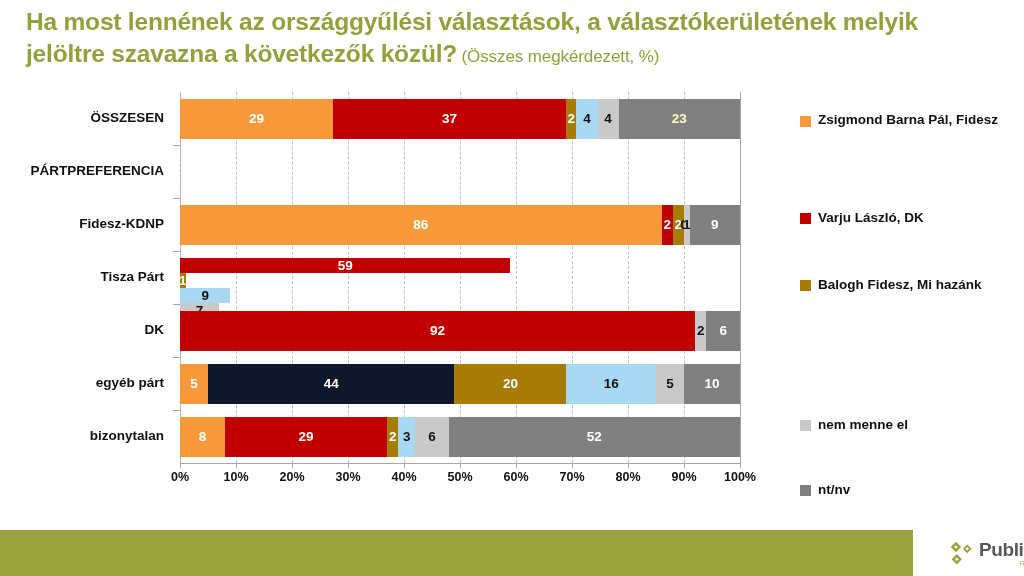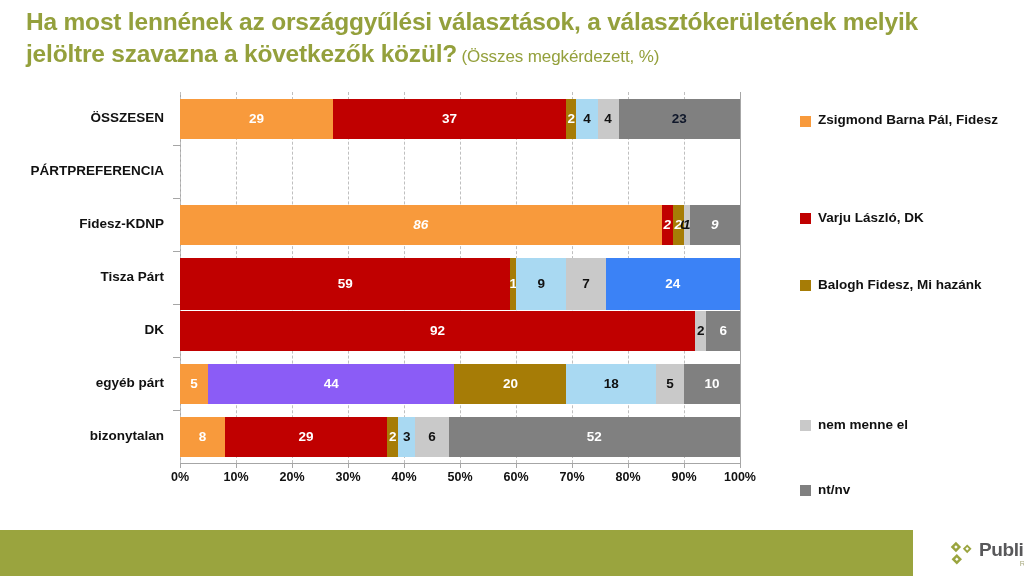--- a/index.html
+++ b/index.html
@@ -271,44 +271,44 @@
         <div class="seg" style="width: 11.2px; background: rgb(166, 124, 6);">
           <span style="color: rgb(255, 255, 255);">2</span>
         </div>
         <div class="seg" style="width: 22.4px; background: rgb(169, 217, 242);">
           <span style="color: rgb(17, 17, 17);">4</span>
         </div>
         <div class="seg" style="width: 22.4px; background: rgb(201, 201, 201);">
           <span style="color: rgb(17, 17, 17);">4</span>
         </div>
         <div class="seg" style="width: 128.8px; background: rgb(128, 128, 128);">
-          <span style="color: #0f172a;">23</span>
-        </div>
-      </div>
-      <div class="bar-row" style="top: 112.5px; height: 40px; font-style: italic;">
+          <span style="color: #fef9c3;">23</span>
+        </div>
+      </div>
+      <div class="bar-row" style="top: 112.5px; height: 40px;">
         <div class="seg" style="width: 481.6px; background: rgb(248, 154, 60);">
           <span style="color: rgb(255, 255, 255);">86</span>
         </div>
         <div class="seg" style="width: 11.2px; background: rgb(192, 0, 0);">
           <span style="color: rgb(255, 255, 255);">2</span>
         </div>
         <div class="seg" style="width: 11.2px; background: rgb(166, 124, 6);">
           <span style="color: rgb(255, 255, 255);">2</span>
         </div>
         <div class="seg" style="width: 0px; background: rgb(169, 217, 242);">
           <span style="color: rgb(17, 17, 17);">0</span>
         </div>
         <div class="seg" style="width: 5.6px; background: rgb(201, 201, 201);">
           <span style="color: rgb(17, 17, 17);">1</span>
         </div>
         <div class="seg" style="width: 50.4px; background: rgb(128, 128, 128);">
           <span style="color: rgb(255, 255, 255);">9</span>
         </div>
       </div>
-      <div class="bar-row" style="top: 165.5px; height: 52px;">
+      <div class="bar-row" style="top: 165.5px; height: 52px; flex-direction: column;">
         <div class="seg" style="width: 330.4px; background: rgb(192, 0, 0);">
           <span style="color: rgb(255, 255, 255);">59</span>
         </div>
         <div class="seg" style="width: 5.6px; background: rgb(166, 124, 6);">
           <span style="color: rgb(255, 255, 255);">1</span>
         </div>
         <div class="seg" style="width: 50.4px; background: rgb(169, 217, 242);">
           <span style="color: rgb(17, 17, 17);">9</span>
         </div>
         <div class="seg" style="width: 39.2px; background: rgb(201, 201, 201);">
@@ -326,28 +326,28 @@
           <span style="color: rgb(17, 17, 17);">2</span>
         </div>
         <div class="seg" style="width: 33.6px; background: rgb(128, 128, 128);">
           <span style="color: rgb(255, 255, 255);">6</span>
         </div>
       </div>
       <div class="bar-row" style="top: 271.5px; height: 40px;">
         <div class="seg" style="width: 28px; background: rgb(248, 154, 60);">
           <span style="color: rgb(255, 255, 255);">5</span>
         </div>
-        <div class="seg" style="width: 246.4px; background: #8b5cf6;">
+        <div class="seg" style="width: 246.4px; background: #0f172a;">
           <span style="color: rgb(255, 255, 255);">44</span>
         </div>
         <div class="seg" style="width: 112px; background: rgb(166, 124, 6);">
           <span style="color: rgb(255, 255, 255);">20</span>
         </div>
         <div class="seg" style="width: 89.6px; background: rgb(169, 217, 242);">
-          <span style="color: rgb(17, 17, 17);">18</span>
+          <span style="color: rgb(17, 17, 17);">16</span>
         </div>
         <div class="seg" style="width: 28px; background: rgb(201, 201, 201);">
           <span style="color: rgb(17, 17, 17);">5</span>
         </div>
         <div class="seg" style="width: 56px; background: rgb(128, 128, 128);">
           <span style="color: rgb(255, 255, 255);">10</span>
         </div>
       </div>
       <div class="bar-row" style="top: 324.5px; height: 40px;">
         <div class="seg" style="width: 44.8px; background: rgb(248, 154, 60);">

